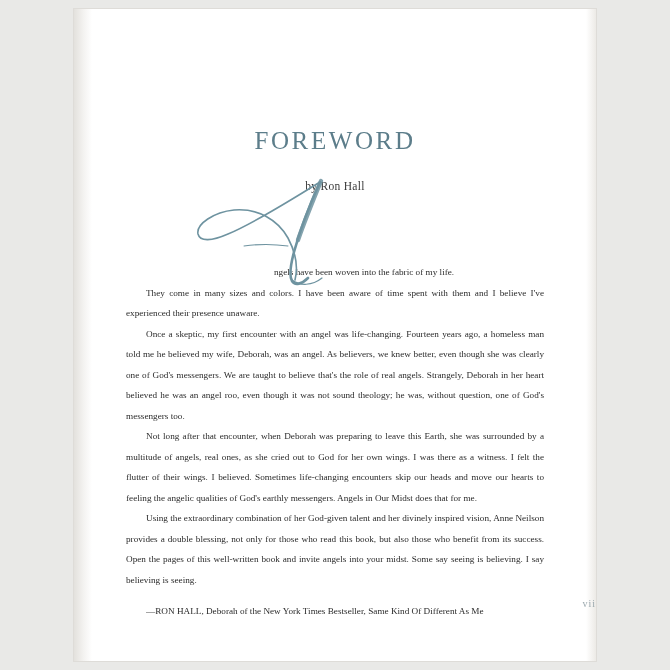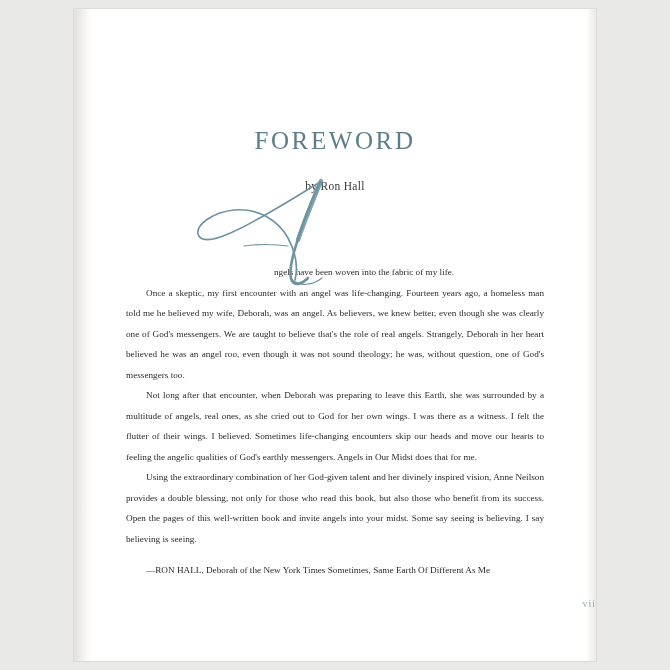--- a/index.html
+++ b/index.html
@@ -140,25 +140,26 @@
               <path d="M128 14 C118 36, 108 62, 102 84 C98 99, 97 108, 100 113 C103 118, 110 116, 116 110" stroke-width="2.6"></path>
               <path d="M129 13 C122 30, 113 52, 106 72" stroke-width="4.4" opacity="0.85"></path>
               <path d="M52 78 C66 76, 82 76, 96 78" stroke-width="1.1"></path>
               <path d="M100 112 C108 118, 120 118, 130 110" stroke-width="1.2"></path>
             </g>
           </svg>
         </div>
       </div>
 
       <p class="body first">ngels have been woven into the fabric of my life.</p>
+      <p class="body cont">They come in many sizes and colors. I have been aware of time spent with them and I believe I've experienced their presence unaware.</p>
       <p class="body">Once a skeptic, my first encounter with an angel was life-changing. Fourteen years ago, a homeless man told me he believed my wife, Deborah, was an angel. As believers, we knew better, even though she was clearly one of God's messengers. We are taught to believe that's the role of real angels. Strangely, Deborah in her heart believed he was an angel roo, even though it was not sound theology; he was, without question, one of God's messengers too.</p>
       <p class="body">Not long after that encounter, when Deborah was preparing to leave this Earth, she was surrounded by a multitude of angels, real ones, as she cried out to God for her own wings. I was there as a witness. I felt the flutter of their wings. I believed. Sometimes life-changing encounters skip our heads and move our hearts to feeling the angelic qualities of God's earthly messengers. Angels in Our Midst does that for me.</p>
       <p class="body">Using the extraordinary combination of her God-given talent and her divinely inspired vision, Anne Neilson provides a double blessing, not only for those who read this book, but also those who benefit from its success. Open the pages of this well-written book and invite angels into your midst. Some say seeing is believing. I say believing is seeing.</p>
 
       <p class="signoff">
-        <span>—RON HALL,</span><span> Deborah of the </span><span class="em">New York Times</span><span> Sometimes, </span><span class="em">Same Earth Of Different As Me</span>
+        <span>—RON HALL,</span><span> Deborah of the </span><span class="em">New York Times</span><span> Bestseller, </span><span class="em">Same Kind Of Different As Me</span>
       </p>
 
     </div>
 
     <div class="folio">vii</div>
   </div>
 </div>
 
 </body></html>

